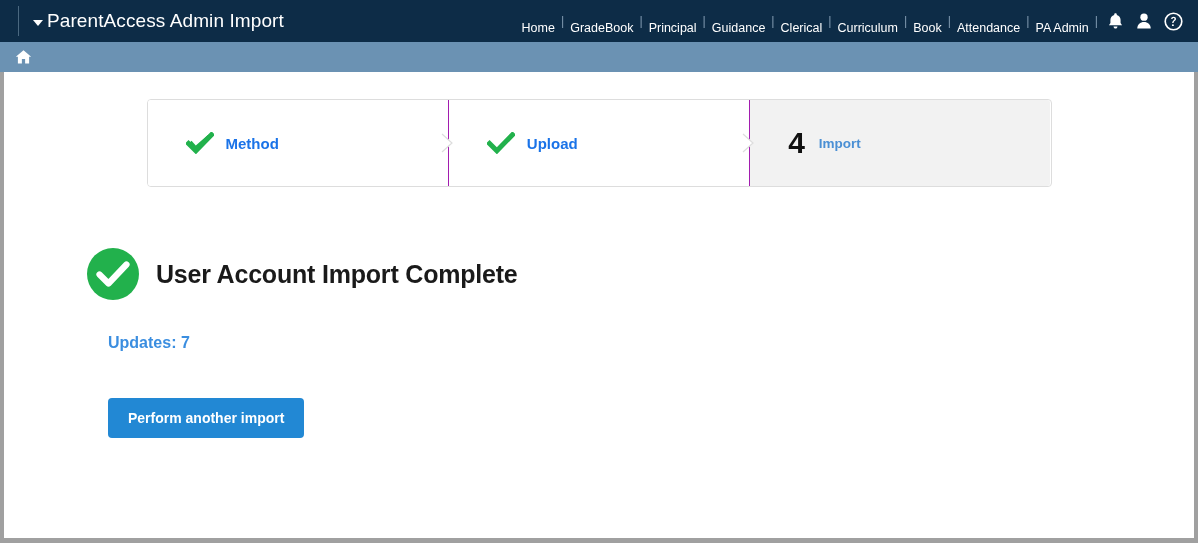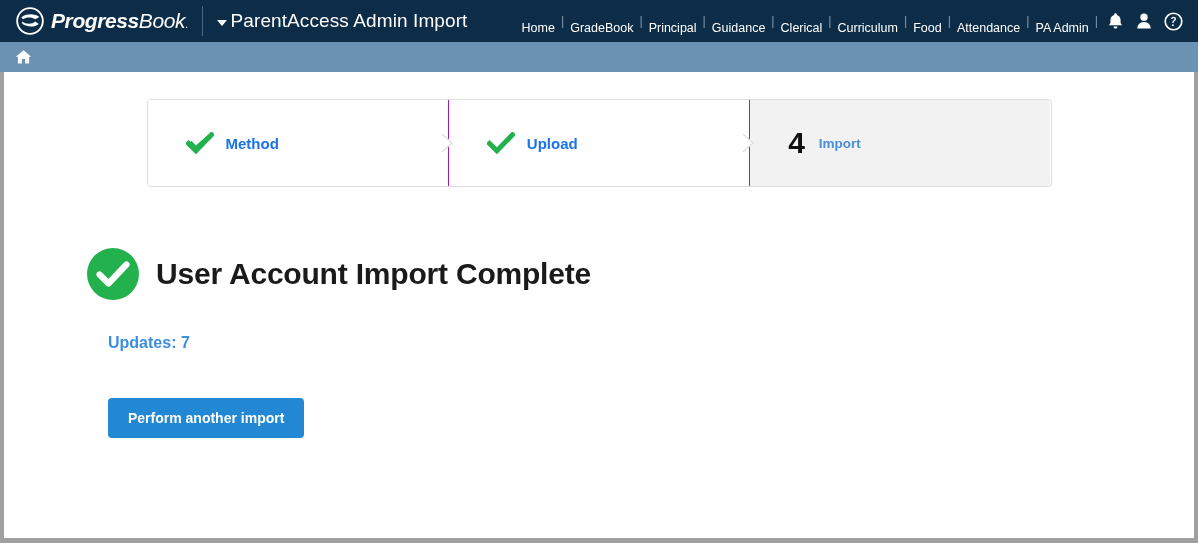--- a/index.html
+++ b/index.html
@@ -230,21 +230,21 @@
   }
 
   .big-check {
     width: 54px;
     height: 54px;
     flex: none;
     margin-right: 16px;
   }
 
   .result-title {
-    font-size: 30px;
+    font-size: 25px;
     font-weight: bold;
     color: #1a1a1a;
     letter-spacing: -0.2px;
   }
 
   .stat-row {
     font-size: 16px;
     font-weight: bold;
     margin-bottom: 0;
     height: 62px;
@@ -272,28 +272,20 @@
     line-height: 1;
   }
 </style>
 </head>
 <body>
 
 <div class="page-frame">
 
   <div class="top-bar">
 
-    <div class="brand-zone">
-      <svg class="logo-mark" viewBox="0 0 48 48">
-        <circle cx="24" cy="24" r="22" fill="none" stroke="#ffffff" stroke-width="3.2"></circle>
-        <path d="M9 18 C16 11, 33 11, 40 17 L33 21 C27 17, 18 17, 12 21 Z" fill="#ffffff"></path>
-        <path d="M10 28 C17 35, 33 35, 39 29 L33 25 C27 30, 17 30, 11 25 Z" fill="#ffffff"></path>
-      </svg>
-      <div class="logo-word"><span>Progress</span><span class="light">Book</span><span class="tm">.</span></div>
-    </div>
 
     <div class="brand-divider"></div>
 
     <div class="app-title-wrap">
       <span class="caret-down"></span>
       <span class="app-title">ParentAccess Admin Import</span>
     </div>
 
     <div class="top-nav">
       <a href="#">Home</a>
@@ -301,21 +293,21 @@
       <a href="#">GradeBook</a>
       <span class="nav-sep">|</span>
       <a href="#">Principal</a>
       <span class="nav-sep">|</span>
       <a href="#">Guidance</a>
       <span class="nav-sep">|</span>
       <a href="#">Clerical</a>
       <span class="nav-sep">|</span>
       <a href="#">Curriculum</a>
       <span class="nav-sep">|</span>
-      <a href="#">Food</a>
+      <a href="#">Book</a>
       <span class="nav-sep">|</span>
       <a href="#">Attendance</a>
       <span class="nav-sep">|</span>
       <a href="#">PA Admin</a>
       <span class="nav-sep">|</span>
 
       <span class="icon-btn">
         <svg width="17" height="18" viewBox="0 0 20 22">
           <path d="M10 1.5 C10.9 1.5 11.6 2.2 11.6 3 L11.6 3.6 C14.4 4.3 16.2 6.7 16.2 9.6 L16.2 13.4 L18 16.3 L2 16.3 L3.8 13.4 L3.8 9.6 C3.8 6.7 5.6 4.3 8.4 3.6 L8.4 3 C8.4 2.2 9.1 1.5 10 1.5 Z" fill="#ffffff"></path>
           <path d="M7.6 17.6 L12.4 17.6 C12.4 19 11.3 20.2 10 20.2 C8.7 20.2 7.6 19 7.6 17.6 Z" fill="#ffffff"></path>

